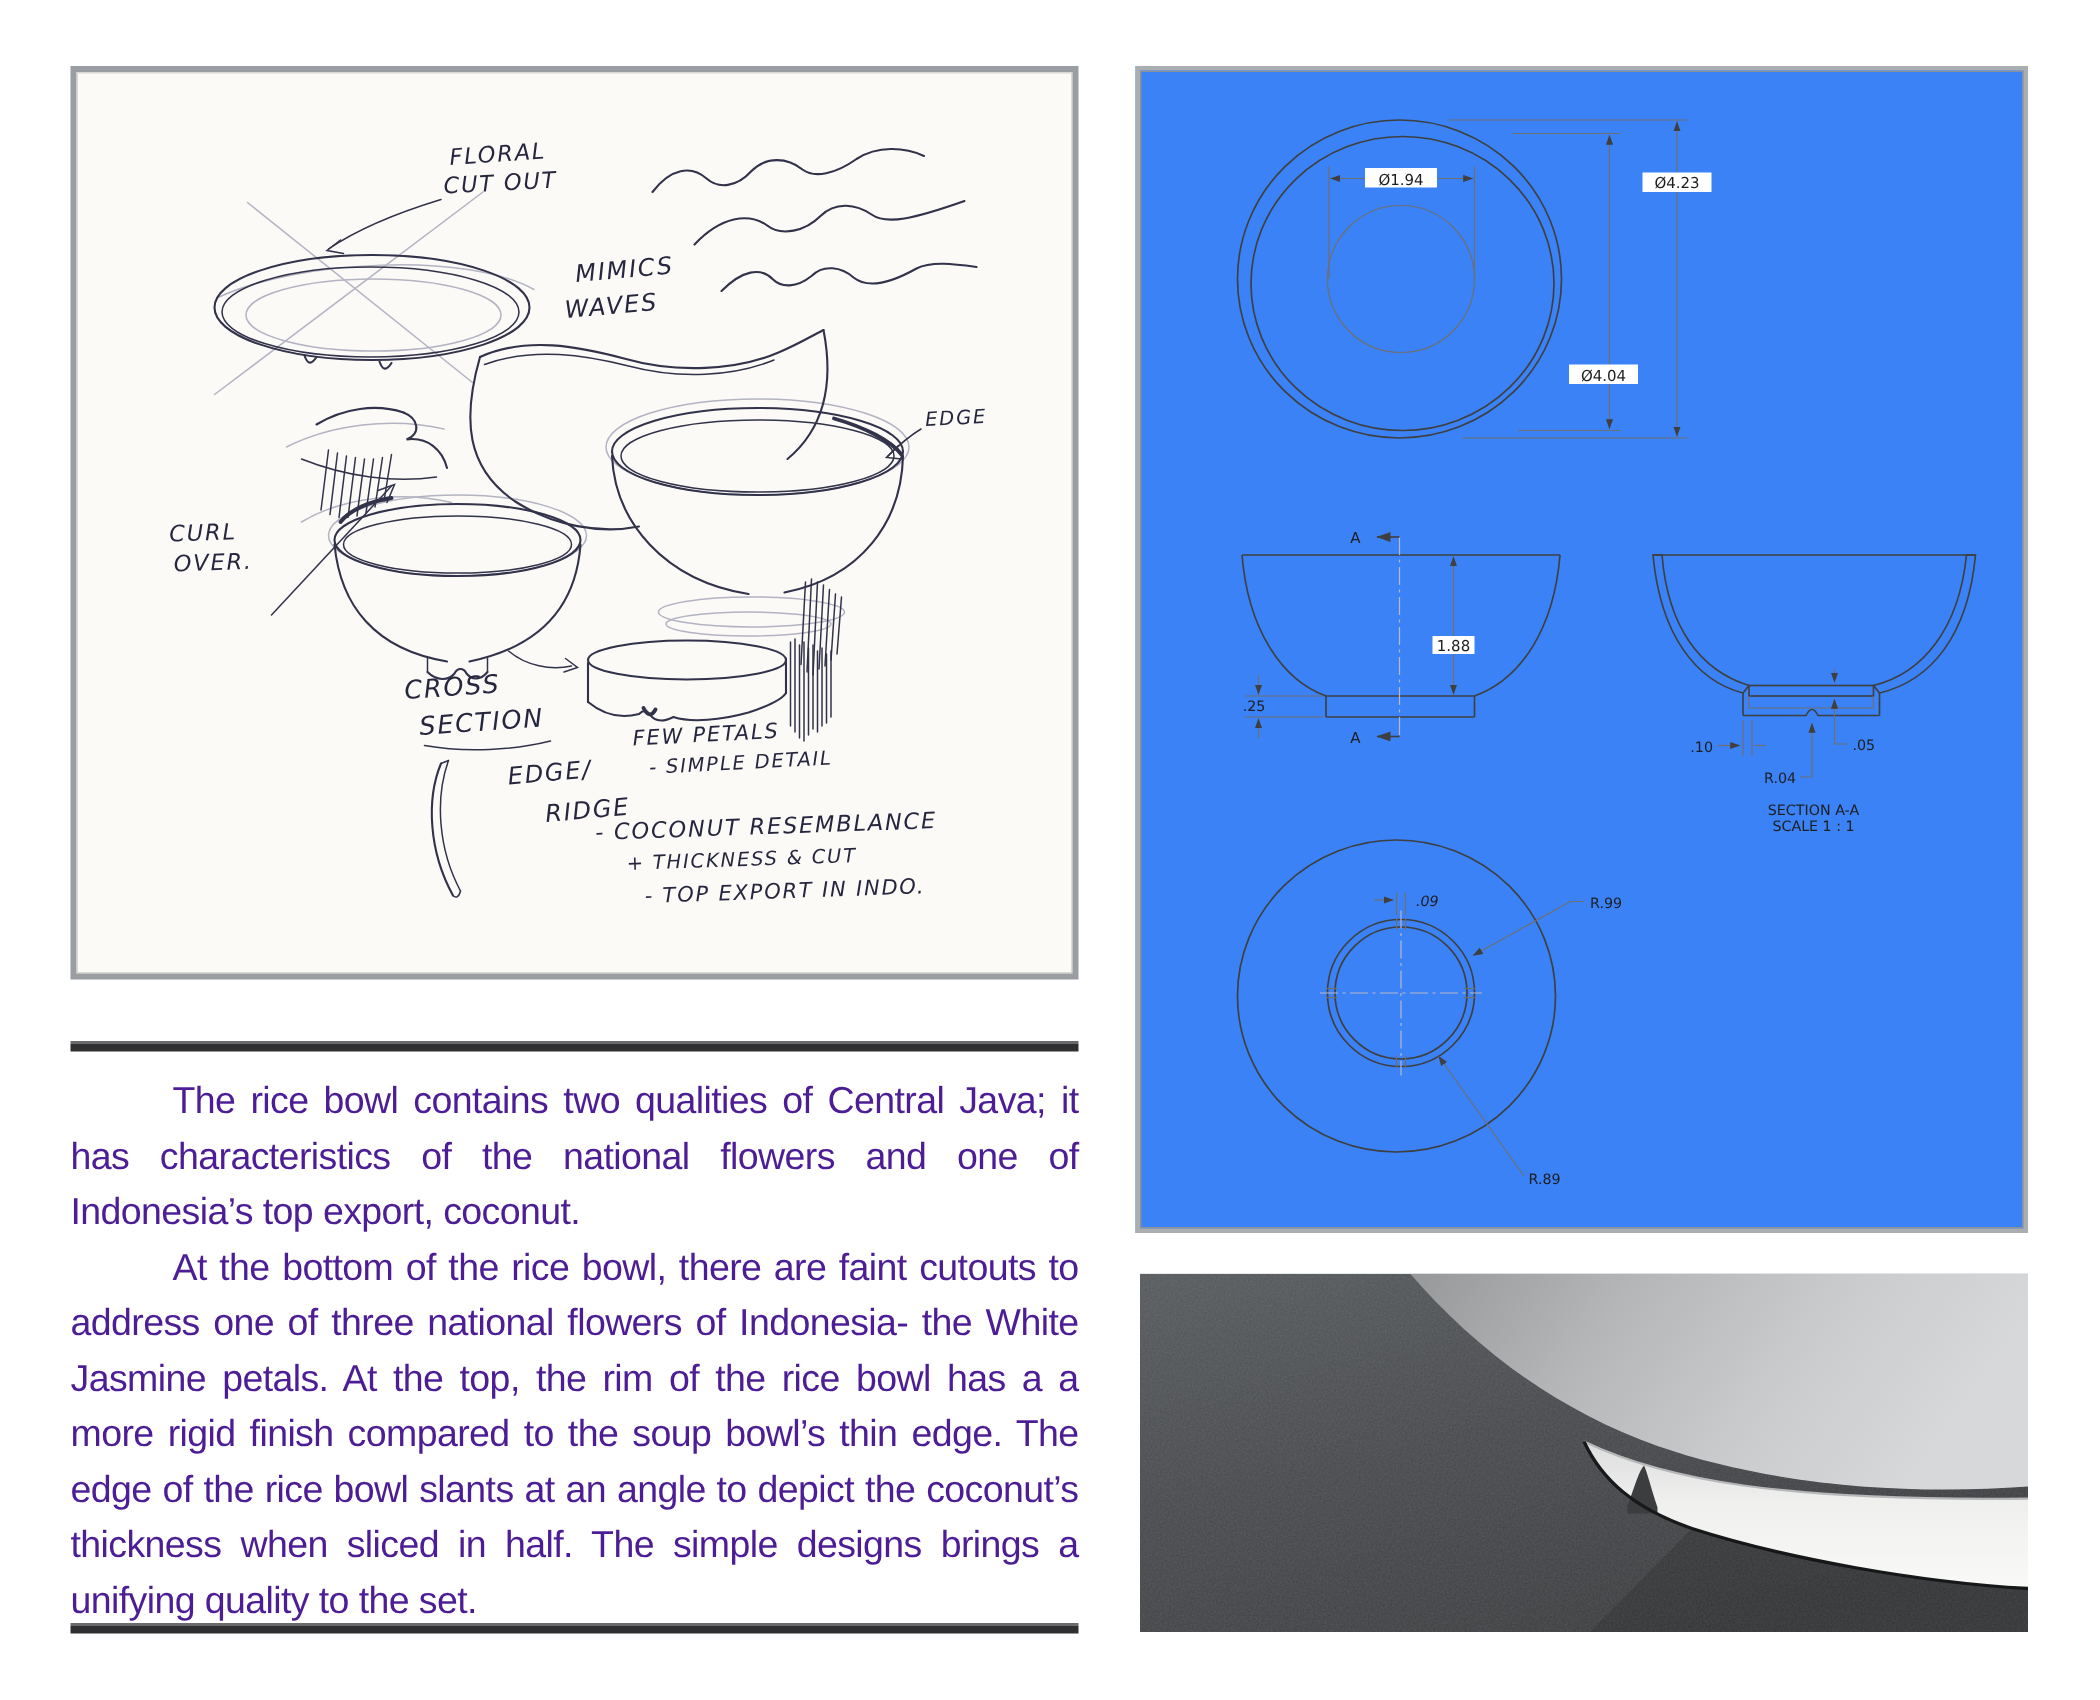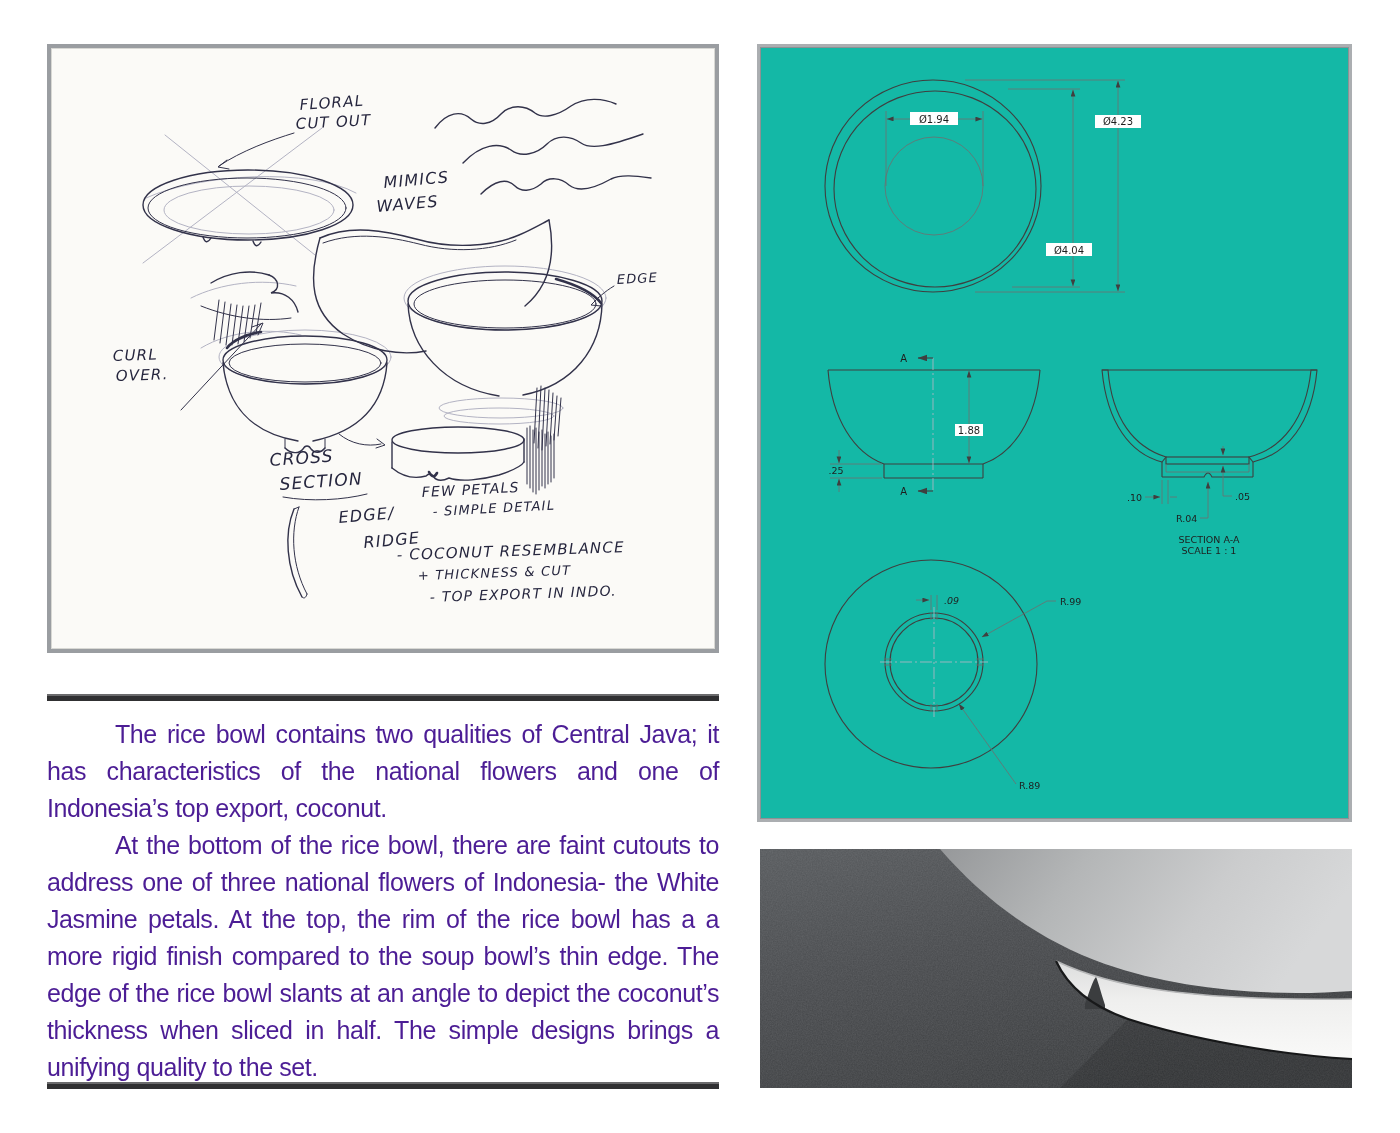--- a/index.html
+++ b/index.html
@@ -2,21 +2,21 @@
 <html><head>
 <meta charset="utf-8">
 <style>
   html,body{margin:0;padding:0;background:#ffffff;}
   body{width:1400px;height:1133px;position:relative;font-family:"Liberation Sans",sans-serif;overflow:hidden;}
   .abs{position:absolute;}
   
   .sketch-panel{left:47px;top:44px;width:672px;height:609px;border:4px solid #9a9da1;box-sizing:border-box;background:#fbfaf7;box-shadow:inset 0 0 0 1px #d8d8d4;}
   .sketch-panel svg{display:block;}
   
-  .tech-panel{left:757px;top:44px;width:595px;height:778px;border:3px solid #abaeb1;box-sizing:border-box;background:#14b8a6;box-shadow:inset 0 0 0 1px #8d9194;}
+  .tech-panel{left:757px;top:44px;width:595px;height:778px;border:3px solid #abaeb1;box-sizing:border-box;background:#3b82f6;box-shadow:inset 0 0 0 1px #8d9194;}
   .tech-panel svg{display:block;}
   
   .rule{left:47px;width:672px;height:7px;background:linear-gradient(#6b6b6d 0 2px,#303032 2px 100%);}
   .rule-top{top:694px;}
   .rule-bottom{top:1082px;}
   .text-block{left:47px;top:716px;width:672px;color:#4c1d95;font-size:25px;line-height:37px;letter-spacing:-0.4px;text-align:justify;}
   .text-block p{margin:0;text-indent:68px;}
   
   .photo{left:760px;top:849px;width:592px;height:239px;overflow:hidden;}
   .photo svg{display:block;}

